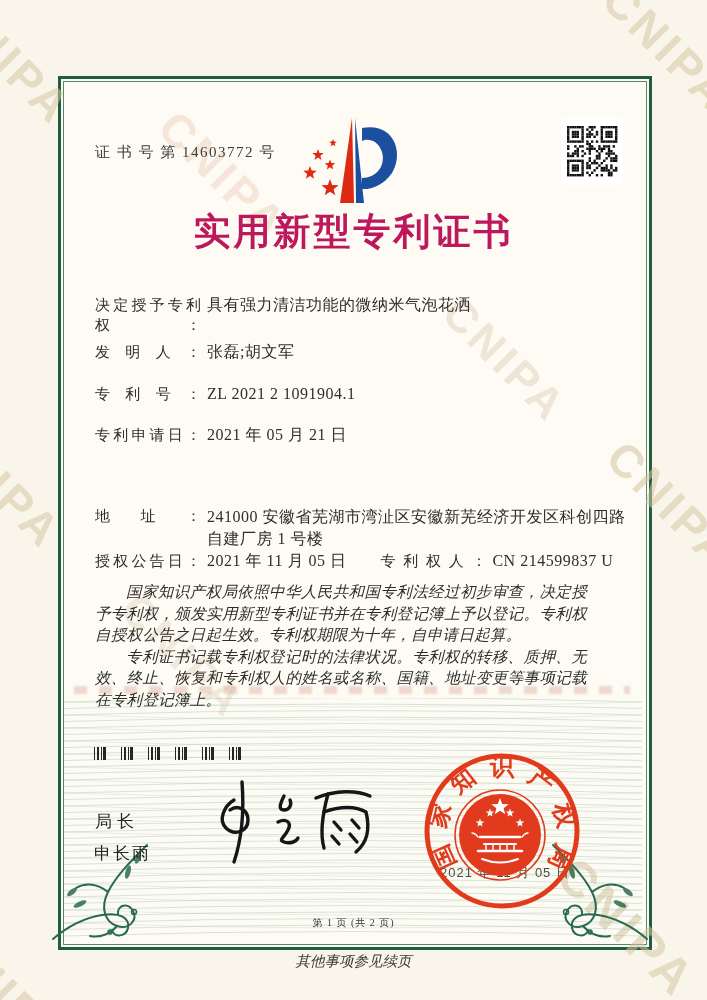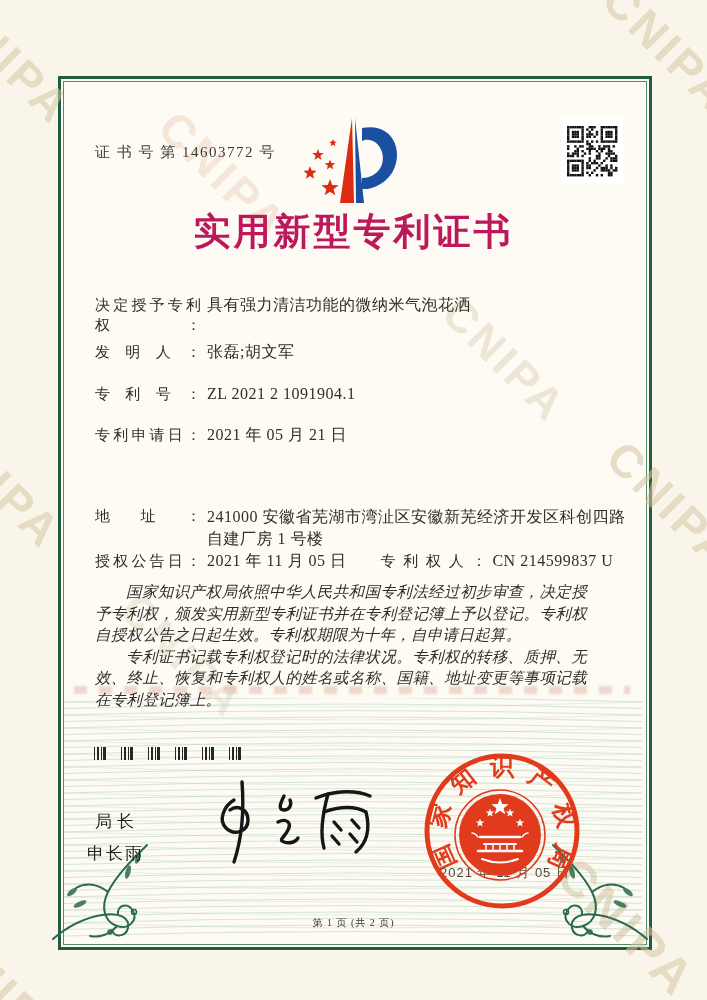--- a/index.html
+++ b/index.html
@@ -43,21 +43,21 @@
           font-size:15px;vertical-align:top;}
   .fvalue{font-size:16px;margin-left:6px;letter-spacing:.5px;}
   .addr{display:inline-block;width:428px;line-height:22px;vertical-align:top;}
   .pair2{margin-left:34px;}
   .paras{position:absolute;left:95px;top:581px;width:492px;z-index:5;}
   .paras p{margin:0;font-size:15.5px;font-style:italic;line-height:21.5px;
            letter-spacing:.3px;text-indent:2em;text-align:justify;color:#2e2d29;}
   .barcode{position:absolute;left:94px;top:747px;z-index:5;}
   .director-title{position:absolute;left:95px;top:810px;font-family:"Liberation Sans",sans-serif;
       font-size:17px;letter-spacing:5px;color:#252520;z-index:5;}
-  .director-name{position:absolute;left:87px;top:842px;font-family:"Liberation Sans",sans-serif;
+  .director-name{position:absolute;left:94px;top:842px;font-family:"Liberation Sans",sans-serif;
       font-size:17px;letter-spacing:2px;color:#252520;z-index:5;}
   .signature{position:absolute;left:198px;top:772px;z-index:6;}
   .seal-date{position:absolute;left:425px;top:864px;width:160px;text-align:center;
       font-family:"Liberation Sans",sans-serif;font-size:13px;letter-spacing:1px;
       color:#4e4c40;z-index:4;}
   .seal{position:absolute;left:420px;top:749px;z-index:5;}
   .page-info{position:absolute;left:0;right:0;top:916px;text-align:center;font-size:10px;
       letter-spacing:1px;color:#3a3a35;z-index:5;}
   .continuation{position:absolute;left:0;right:0;top:952px;text-align:center;font-size:14.5px;
       font-style:italic;color:#3a3831;z-index:5;}
@@ -495,13 +495,14 @@
       <path d="M58 102 H102" stroke-width="2.5" stroke="#fff" fill="none" stroke-linecap="round"></path>
       <path d="M66 95 V102" stroke-width="1.5" stroke="#fff" fill="none" stroke-linecap="round"></path>
       <path d="M73 95 V102" stroke-width="1.5" stroke="#fff" fill="none" stroke-linecap="round"></path>
       <path d="M80 95 V102" stroke-width="1.5" stroke="#fff" fill="none" stroke-linecap="round"></path>
       <path d="M87 95 V102" stroke-width="1.5" stroke="#fff" fill="none" stroke-linecap="round"></path>
       <path d="M94 95 V102" stroke-width="1.5" stroke="#fff" fill="none" stroke-linecap="round"></path>
       <path d="M62 110 Q80 117 98 110" stroke-width="2" stroke="#fff" fill="none" stroke-linecap="round"></path>
     </svg>
 
   <div class="page-info">第 1 页 (共 2 页)</div>
+  <div class="continuation">其他事项参见续页</div>
 </div>
 
 </body></html>

